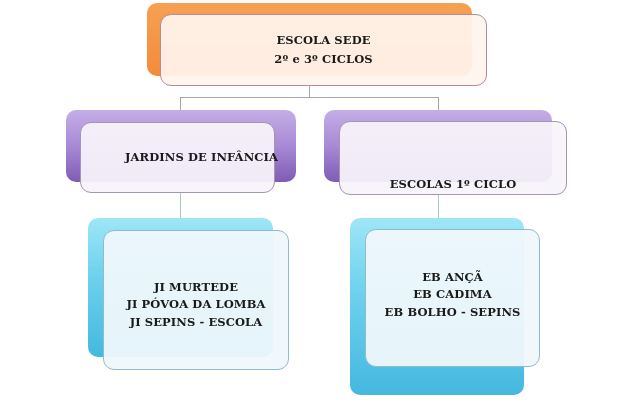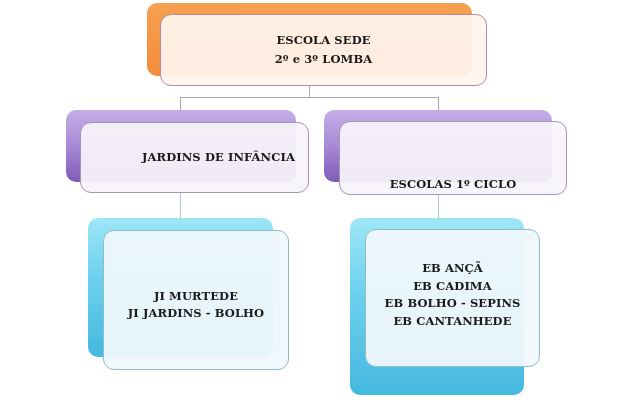--- a/index.html
+++ b/index.html
@@ -25,47 +25,47 @@
 <div class="abs conn" style="left:180px;top:97px;width:259px;height:1px;"></div>
 <div class="abs conn" style="left:180px;top:97px;width:1px;height:13px;"></div>
 <div class="abs conn" style="left:438px;top:97px;width:1px;height:13px;"></div>
 <div class="abs conn cyanish" style="left:180px;top:193px;width:1px;height:26px;"></div>
 <div class="abs conn cyanish" style="left:438px;top:195px;width:1px;height:24px;"></div>
 
 <div class="abs">
   <div class="abs back orange" style="left:147px;top:3px;width:325px;height:73px;"></div>
   <div class="abs front orange" style="left:160px;top:14px;width:327px;height:72px;">
     <div class="line">ESCOLA SEDE</div>
-    <div class="line">2º e 3º LOMBA</div>
+    <div class="line">2º e 3º CICLOS</div>
   </div>
 </div>
 
 <div class="abs">
   <div class="abs back purple" style="left:66px;top:110px;width:230px;height:72px;"></div>
-  <div class="abs front purple" style="left:80px;top:122px;width:229px;height:71px;padding-left:48px;">
+  <div class="abs front purple" style="left:80px;top:122px;width:195px;height:71px;padding-left:48px;">
     <div class="line">JARDINS DE INFÂNCIA</div>
   </div>
 </div>
 
 <div class="abs">
   <div class="abs back purple" style="left:324px;top:110px;width:228px;height:72px;"></div>
   <div class="abs front purple" style="left:339px;top:121px;width:228px;height:74px;justify-content:flex-end;">
     <div class="line">ESCOLAS 1º CICLO</div>
   </div>
 </div>
 
 <div class="abs">
   <div class="abs back cyan" style="left:88px;top:218px;width:185px;height:139px;"></div>
   <div class="abs front cyan" style="left:103px;top:230px;width:186px;height:140px;padding-top:10px;">
     <div class="line">JI MURTEDE</div>
-    <div class="line">JI JARDINS - BOLHO</div>
+    <div class="line">JI PÓVOA DA LOMBA</div>
+    <div class="line">JI SEPINS - ESCOLA</div>
   </div>
 </div>
 
 <div class="abs">
   <div class="abs back cyan" style="left:350px;top:218px;width:174px;height:177px;"></div>
   <div class="abs front cyan" style="left:365px;top:229px;width:175px;height:138px;padding-bottom:6px;">
     <div class="line">EB ANÇÃ</div>
     <div class="line">EB CADIMA</div>
     <div class="line">EB BOLHO - SEPINS</div>
-    <div class="line">EB CANTANHEDE</div>
   </div>
 </div>
 
 </body></html>

